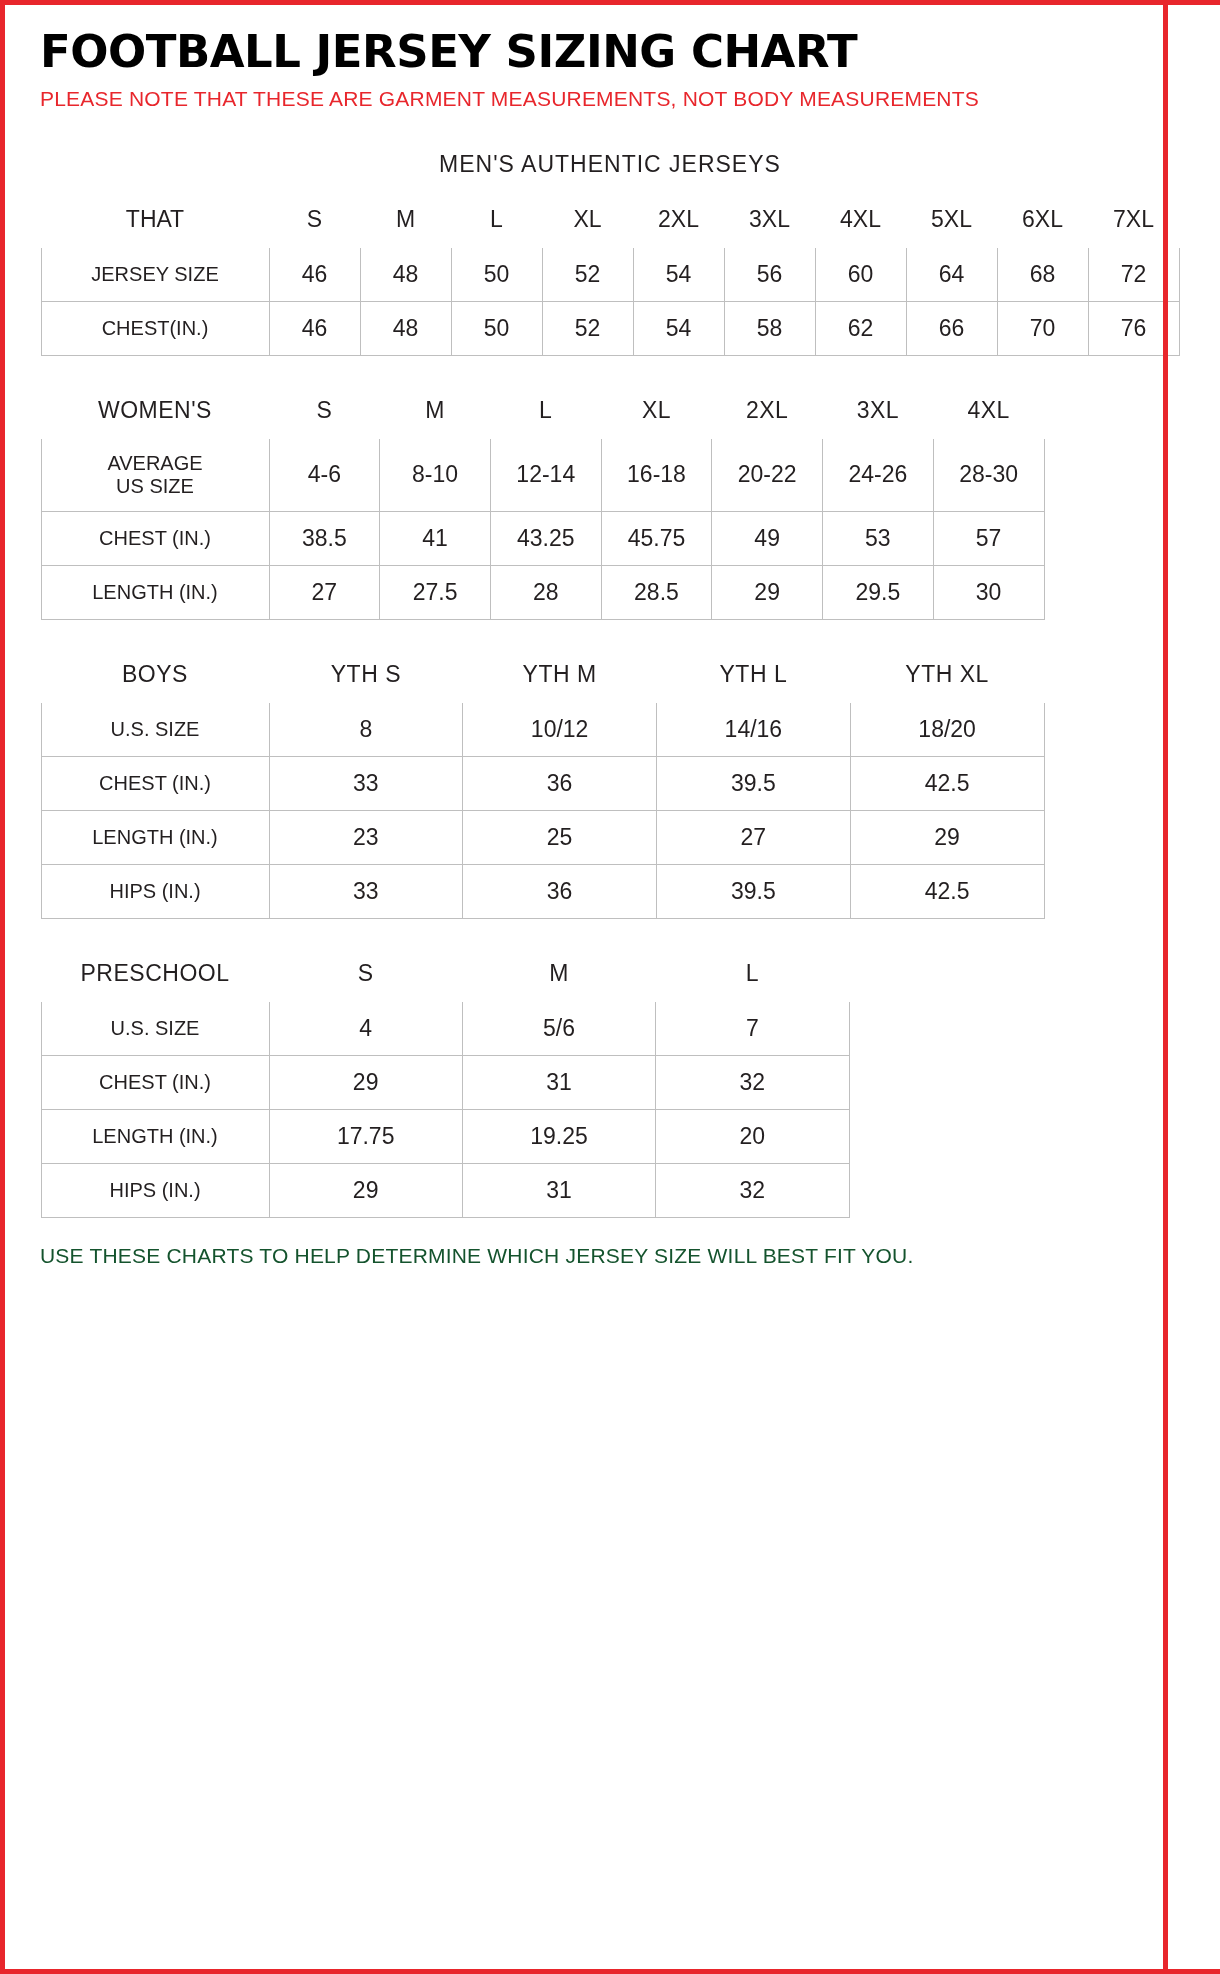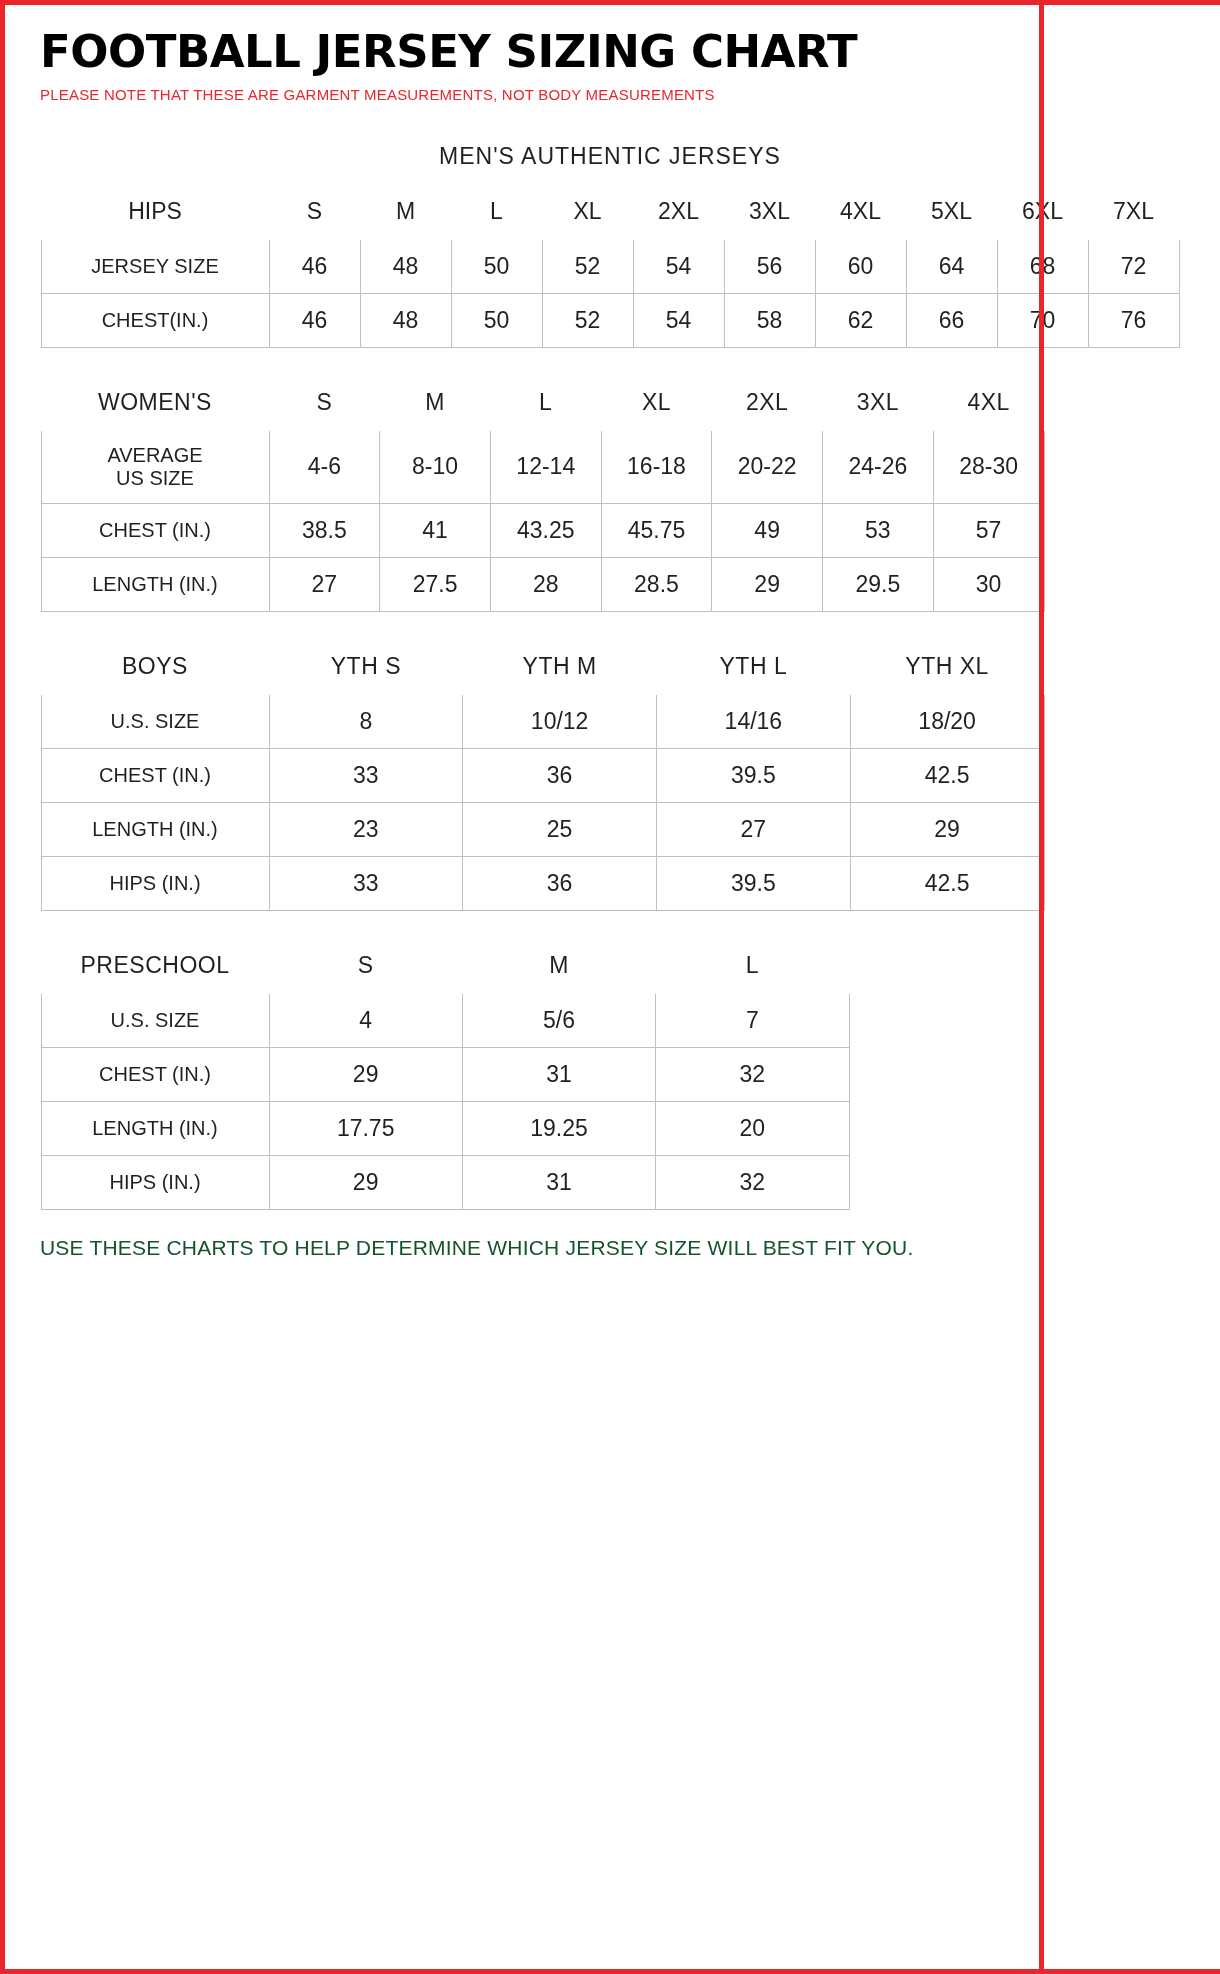--- a/index.html
+++ b/index.html
@@ -9,21 +9,21 @@
     background: #ffffff;
   }
   body {
     width: 1220px;
     min-height: 1974px;
     font-family: "Liberation Sans", sans-serif;
     color: #231f20;
     position: relative;
   }
   .page {
-    width: 1044px;
+    width: 1168px;
     min-height: 1974px;
     padding: 28px 40px 20px 40px;
     position: relative;
   }
   
   .frame-top, .frame-bottom, .frame-left, .frame-right {
     position: absolute;
     background: #e8262c;
   }
   .frame-top { left: 0; top: 0; width: 1220px; height: 5px; }
@@ -35,21 +35,21 @@
     font-family: "DejaVu Sans", sans-serif;
     font-weight: 800;
     font-size: 45px;
     letter-spacing: -0.5px;
     margin: 0 0 10px 0;
     color: #000000;
     line-height: 1.05;
   }
   .subtitle {
     color: #e8262c;
-    font-size: 15px;
+    font-size: 21px;
     line-height: 1.35;
     margin: 0 0 22px 0;
     letter-spacing: 0.2px;
     max-width: 1120px;
   }
 
   table.chart {
     border-collapse: collapse;
     margin-bottom: 26px;
     table-layout: fixed;
@@ -139,21 +139,21 @@
         <col>
         <col>
         <col>
         <col>
     </colgroup>
     <thead>
       <tr>
         <th class="banner" colspan="11">MEN'S AUTHENTIC JERSEYS</th>
       </tr>
       <tr>
-        <td class="rowhead">HIPS</td>
+        <td class="rowhead">THAT</td>
         <td>S</td>
         <td>M</td>
         <td>L</td>
         <td>XL</td>
         <td>2XL</td>
         <td>3XL</td>
         <td>4XL</td>
         <td>5XL</td>
         <td>6XL</td>
         <td>7XL</td>

